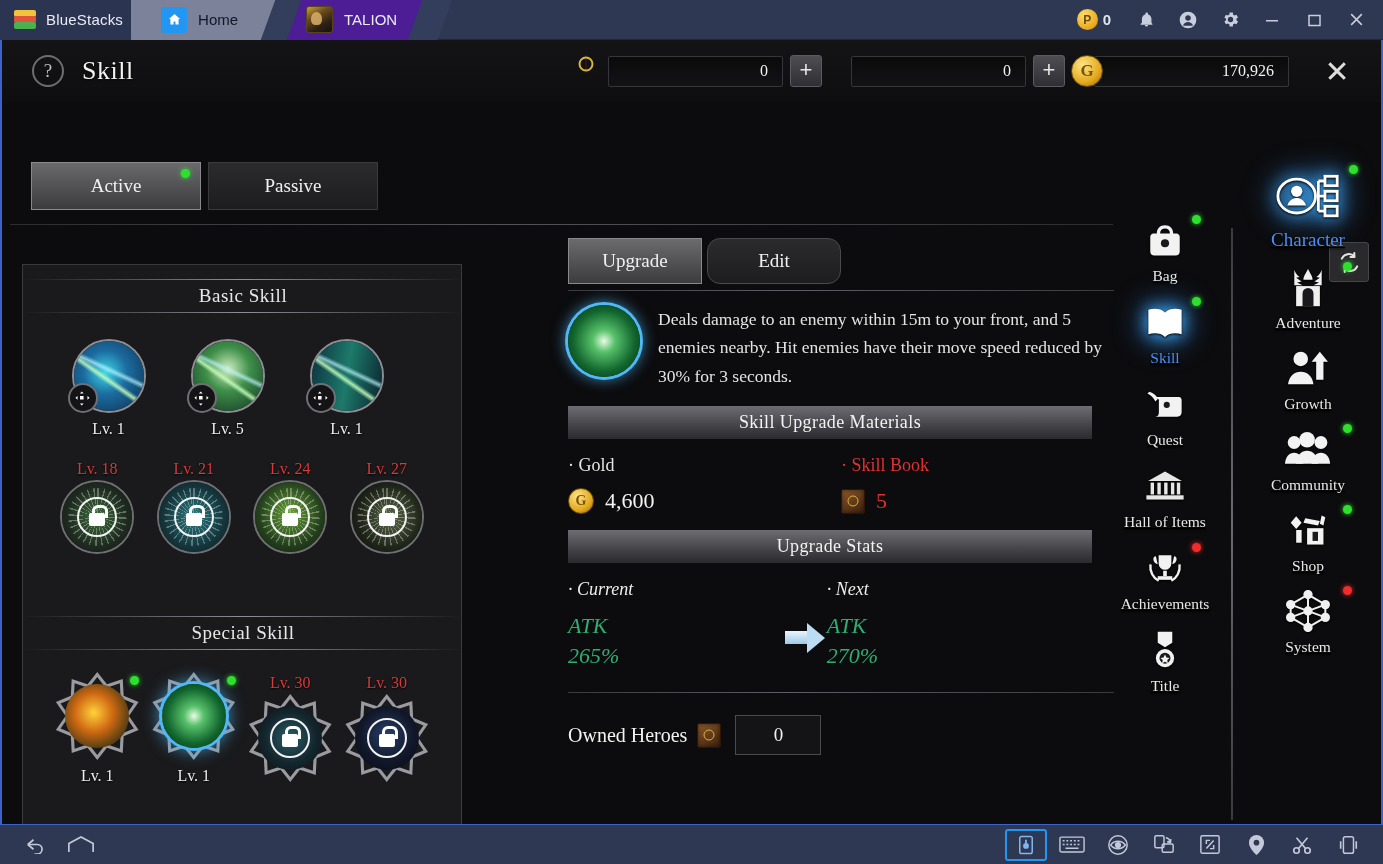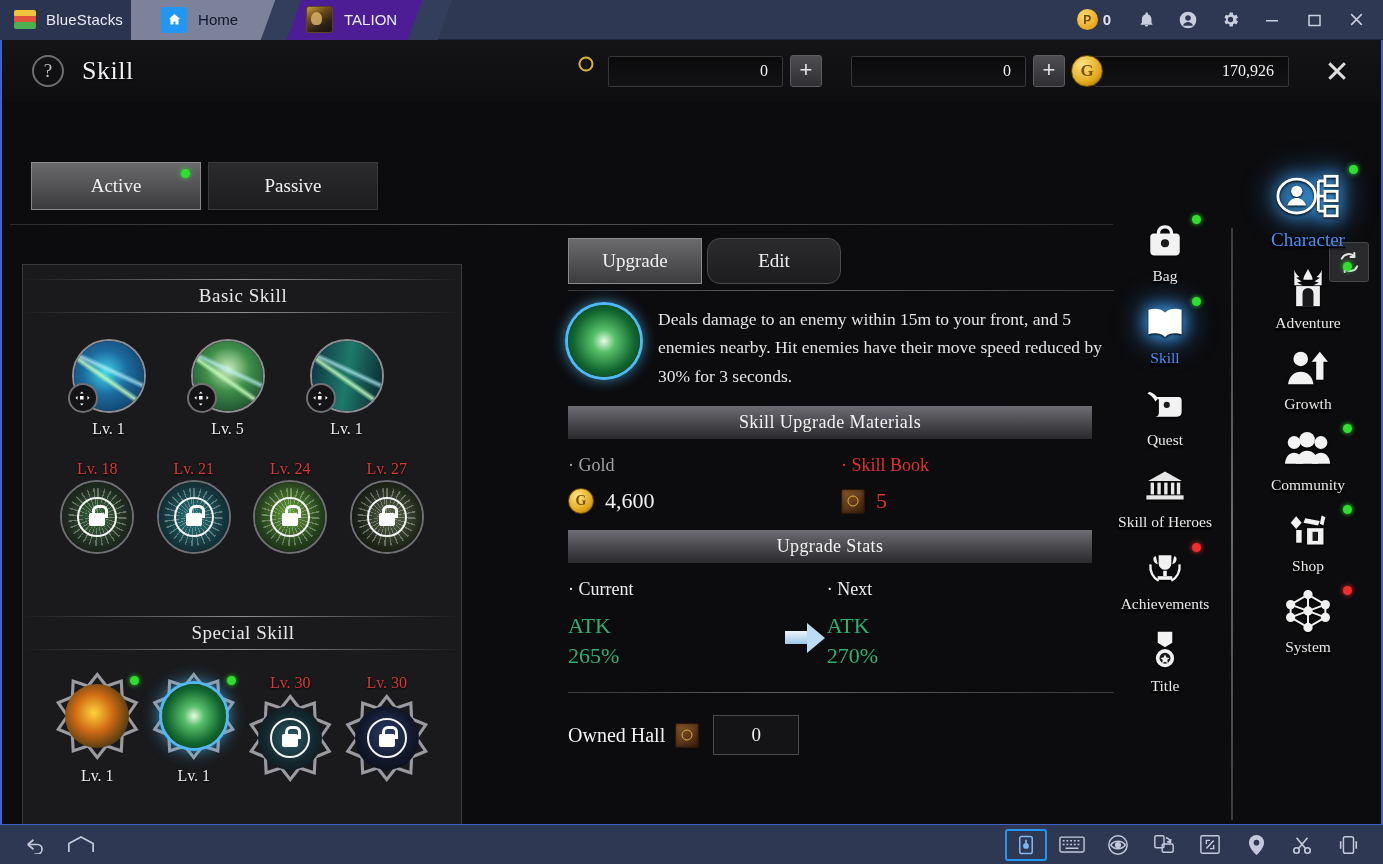--- a/index.html
+++ b/index.html
@@ -291,31 +291,31 @@
   .sk-desc { color: #e4e4e4; font-size: 17.5px; line-height: 1.62; }
 
   .band {
     margin-top: 16px; width: 524px; height: 33px;
     background: linear-gradient(180deg,#6d6d73 0%,#46464b 55%,#2a2a2e 100%);
     display: flex; align-items: center; justify-content: center;
     color: #f3f3f3; font-size: 18px; letter-spacing: .4px;
   }
   .mats { display: flex; margin-top: 16px; }
   .mat-col { width: 290px; }
-  .mat-label { font-size: 18px; color: #a3a3a3; }
+  .mat-label { font-size: 18px; color: #e5e5e5; }
   .mat-label.red { color: #e03131; }
   .mat-val { display: flex; align-items: center; gap: 11px; margin-top: 12px; }
   .mat-num { font-size: 22px; color: #f2f2f2; }
   .mat-num.red { color: #e03131; }
   .ic-gcoin.sm { width: 26px; height: 26px; font-size: 14px; }
   .ic-book.sm { width: 24px; height: 25px; }
   .ic-book.sm::after { width: 9px; height: 9px; border-width: 1.5px; }
 
   .stats { display: flex; margin-top: 16px; align-items: flex-start; }
-  .stat-col { width: 290px; }
+  .stat-col { width: 290px; font-style: italic; }
   .stat-label { font-size: 18px; color: #ededed; }
   .stat-val { color: #2fae72; font-size: 22px; line-height: 1.35; margin-top: 11px; }
   .arrow-right {
     width: 42px; height: 30px; margin: 44px 0 0 -70px; position: relative;
   }
   .arrow-right::before {
     content:""; position:absolute; left:0; top:8px; width:24px; height:13px;
     background: linear-gradient(180deg,#eaf6ff,#9ec9e6);
   }
   .arrow-right::after {
@@ -671,21 +671,21 @@
         <div class="stat-col">
           <div class="stat-label">· Next</div>
           <div class="stat-val">ATK</div>
           <div class="stat-val" style="margin-top:0">270%</div>
         </div>
       </div>
 
       <div class="detail-hr2"></div>
 
       <div class="bottom-row">
-        <span class="owned-label">Owned Hall</span>
+        <span class="owned-label">Owned Heroes</span>
         <span class="ic-book sm" style="margin-left:10px"></span>
         <span class="owned-box">0</span>
       </div>
     </div>
 
     <div class="rail rail-a">
       <div class="nav-item">
         <span class="nav-ico">
           <svg width="40" height="36" viewBox="0 0 48 44" fill="#f2f2f2">
               <path d="M14 14c0-6 4-10 10-10s10 4 10 10h4c2 0 4 2 4 4v18c0 3-2 5-5 5H11c-3 0-5-2-5-5V18c0-2 2-4 4-4zm4 0h12c0-4-2.5-6-6-6s-6 2-6 6z"></path>
@@ -723,21 +723,21 @@
           <svg width="44" height="34" viewBox="0 0 52 38" fill="#e6e6e6">
               <path d="M26 2 6 13h40z"></path>
               <rect x="9" y="15" width="4" height="14"></rect>
               <rect x="17" y="15" width="4" height="14"></rect>
               <rect x="25" y="15" width="4" height="14"></rect>
               <rect x="33" y="15" width="4" height="14"></rect>
               <rect x="40" y="15" width="4" height="14"></rect>
               <rect x="4" y="30" width="44" height="5"></rect>
             </svg>
         </span>
-        <span class="nav-label">Skill of Heroes</span>
+        <span class="nav-label">Hall of Items</span>
       </div>
 
       <div class="nav-item">
         <span class="nav-ico">
           <svg width="44" height="40" viewBox="0 0 48 44" fill="#f2f2f2">
               <path d="M17 8h14v9a7 7 0 0 1-14 0z"></path>
               <path d="M22 25h4v6h-4z"></path>
               <path d="M16 31h16v4H16z"></path>
               <path d="M14 9c-4 0-4 7 2 9M34 9c4 0 4 7-2 9"></path>
               <path d="M8 18c-1 8 3 15 9 18M40 18c1 8-3 15-9 18" stroke="#f2f2f2" stroke-width="2.6" fill="none"></path>

